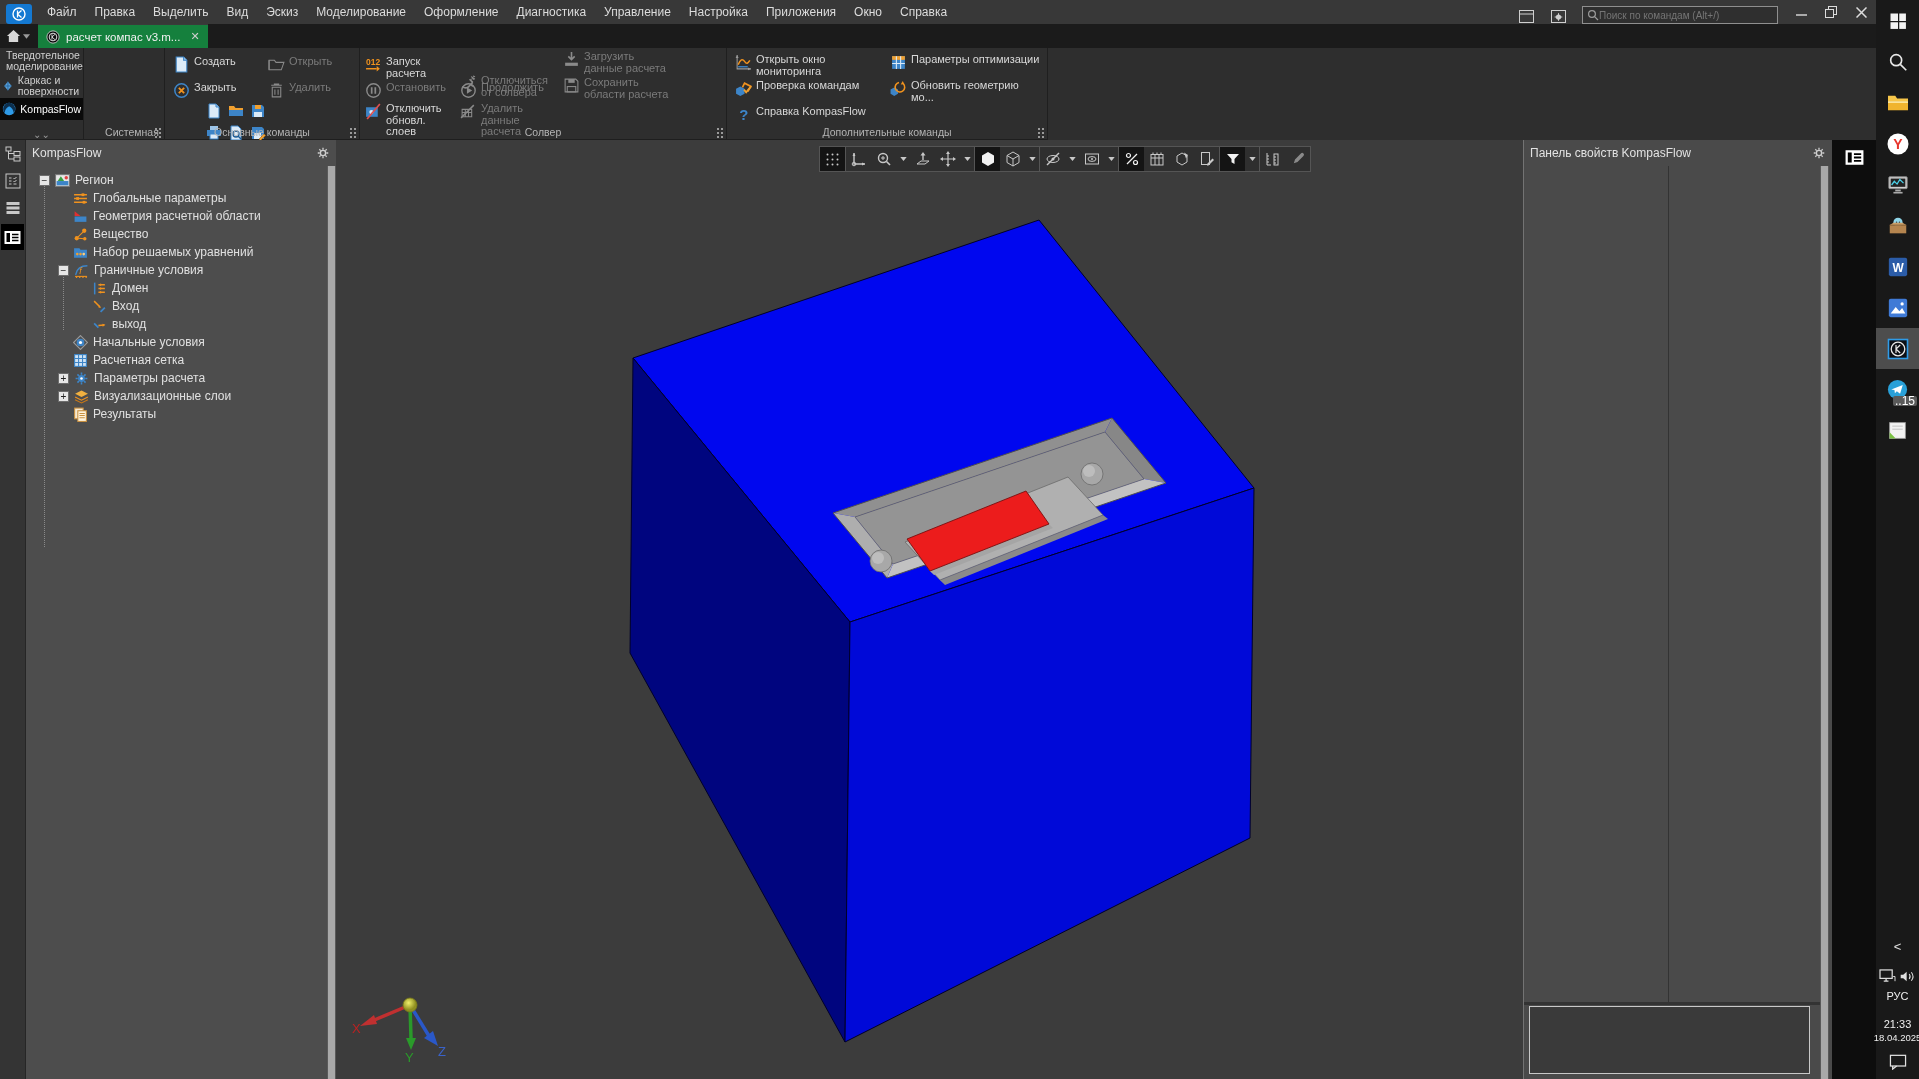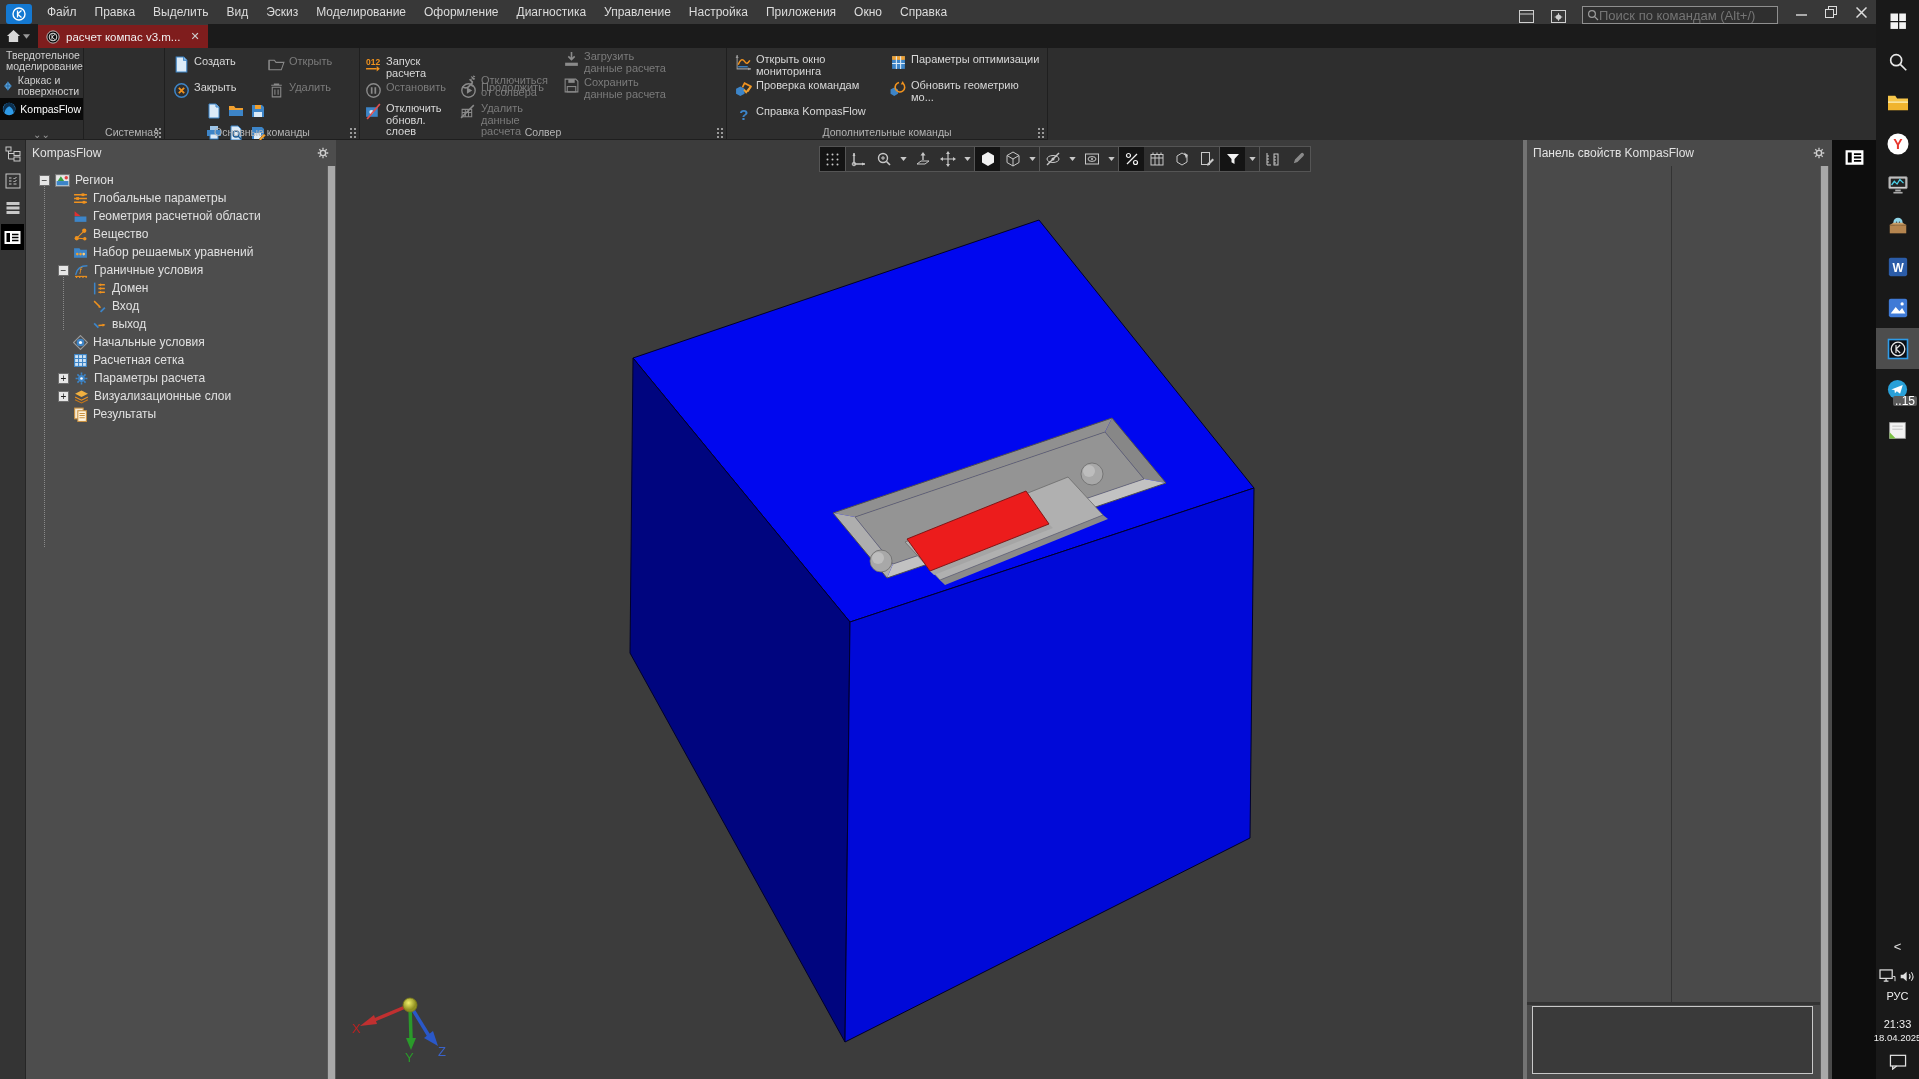--- a/index.html
+++ b/index.html
@@ -11,28 +11,28 @@
   .menubar { position:absolute; left:0; top:0; width:1876px; height:24px; background:#383838;
              display:flex; align-items:flex-end; color:#dcdcdc; font-size:12px; }
   .appicon { width:26px; height:20px; margin:0 6px 0 6px; border-radius:3px; background:#1479d2;
              display:flex; align-items:center; justify-content:center; }
   .menu-item { padding:0 9px; line-height:24px; cursor:default; white-space:nowrap; }
   .mb-spacer { flex:1; }
   .mb-ico { width:20px; height:16px; margin:0 6px; display:flex; align-items:center; justify-content:center; }
   .searchbox { width:196px; height:18px; border:1px solid #8f8f8f; background:#2f2f2f; margin:0 8px;
                display:flex; align-items:center; padding:0 4px; }
   .searchbox input { flex:1; background:transparent; border:none; outline:none; color:#9b9b9b;
-                     font-size:13px; font-family:"Liberation Sans",sans-serif; min-width:0; }
+                     font-size:10px; font-family:"Liberation Sans",sans-serif; min-width:0; }
   .winbtn { width:30px; height:24px; display:flex; align-items:center; justify-content:center; }
 
   
   .tabbar { position:absolute; left:0; top:24px; width:1876px; height:24px; background:#1b1b1b;
             display:flex; align-items:center; }
   .homewrap { width:36px; display:flex; align-items:center; justify-content:center; gap:2px; }
-  .doctab { height:24px; margin-left:2px; padding:0 8px; background:#7f1d1d; display:flex; align-items:center;
+  .doctab { height:24px; margin-left:2px; padding:0 8px; background:#15803d; display:flex; align-items:center;
             gap:6px; color:#f0f0f0; font-size:11.5px; border-top:1px solid #3a3a3a; }
   .doctab .closex { color:#cfcfcf; font-size:11px; margin-left:4px; }
 
   
   .ribbon { position:absolute; left:0; top:48px; width:1876px; height:92px; background:#2e2e2e;
             border-bottom:1px solid #1e1e1e; color:#d6d6d6; }
   .rgroup { position:absolute; top:0; height:92px; border-right:1px solid #1f1f1f; }
   .rgrouplabel { position:absolute; bottom:1px; left:0; right:0; height:13px; text-align:center;
                  font-size:10.5px; color:#b4b4b4; line-height:13px; }
   .grip { position:absolute; bottom:2px; right:3px; width:7px; height:11px;
@@ -74,21 +74,21 @@
   .viewport { position:absolute; left:336px; top:140px; width:1187px; height:939px; background:#3c3c3c; }
   .vtoolbar { position:absolute; left:483px; top:6px; height:26px; display:flex; align-items:center;
               background:#2f2f2f; border:1px solid #555; }
   .vtb { width:25px; height:24px; display:flex; align-items:center; justify-content:center; }
   .vtb.caret { width:14px; }
   .vtb.pressed { background:#141414; }
   .vtb.sep { width:1px; padding:0; background:#555; height:24px; }
 
   
   .propspanel { position:absolute; left:1523px; top:140px; width:309px; height:939px; background:#4a4a4a;
-                border-left:4px solid #737373; }
+                border-left:1px solid #737373; }
   .props-divider { position:absolute; left:144px; top:26px; height:837px; width:1px; background:#333; }
   .props-msgbox { position:absolute; left:5px; top:866px; width:281px; height:68px; background:#3a3a3a;
                   border:1px solid #c8c8c8; }
   .props-topline { position:absolute; left:0; top:862px; width:297px; height:3px; background:#333; }
 
   .paneltabstrip { position:absolute; left:1832px; top:140px; width:44px; height:939px; background:#0d0d0d; }
   .ptactive { width:24px; height:24px; margin:5px auto; display:flex; align-items:center; justify-content:center; }
 
   
   .chrome-top-right { position:absolute; left:1048px; top:48px; width:828px; height:92px; background:#2e2e2e; }
@@ -367,21 +367,21 @@
             <path d="M2 11h12v3H2z" fill="#8a8a8a"></path>
           </svg>
         <span>Загрузить данные расчета</span>
       </div>
       <div class="rbtn dis" style="left:203px; top:29px; width:110px;">
         <svg class="ri" width="17" height="17" viewBox="0 0 16 16">
             <path d="M2 2h10l2 2v10H2z" fill="none" stroke="#8a8a8a"></path>
             <rect x="5" y="2" width="6" height="3.5" fill="#8a8a8a"></rect>
             <rect x="4" y="9" width="8" height="5" fill="none" stroke="#8a8a8a"></rect>
           </svg>
-        <span>Сохранить данные расчета</span>
+        <span>Сохранить области расчета</span>
       </div>
       <div class="rgrouplabel">Солвер</div>
       <span class="grip"></span>
     </div>
 
     <div class="rgroup" style="left:727px; width:321px;">
       <div class="rbtn" style="left:8px; top:6px; width:140px;">
         <svg class="ri" width="17" height="17" viewBox="0 0 16 16">
             <path d="M2 1v13h13" fill="none" stroke="#9a9a9a"></path>
             <path d="M2 1l-1.4 2.8h2.8zM15 14l-2.8-1.4v2.8z" fill="#9a9a9a"></path>

